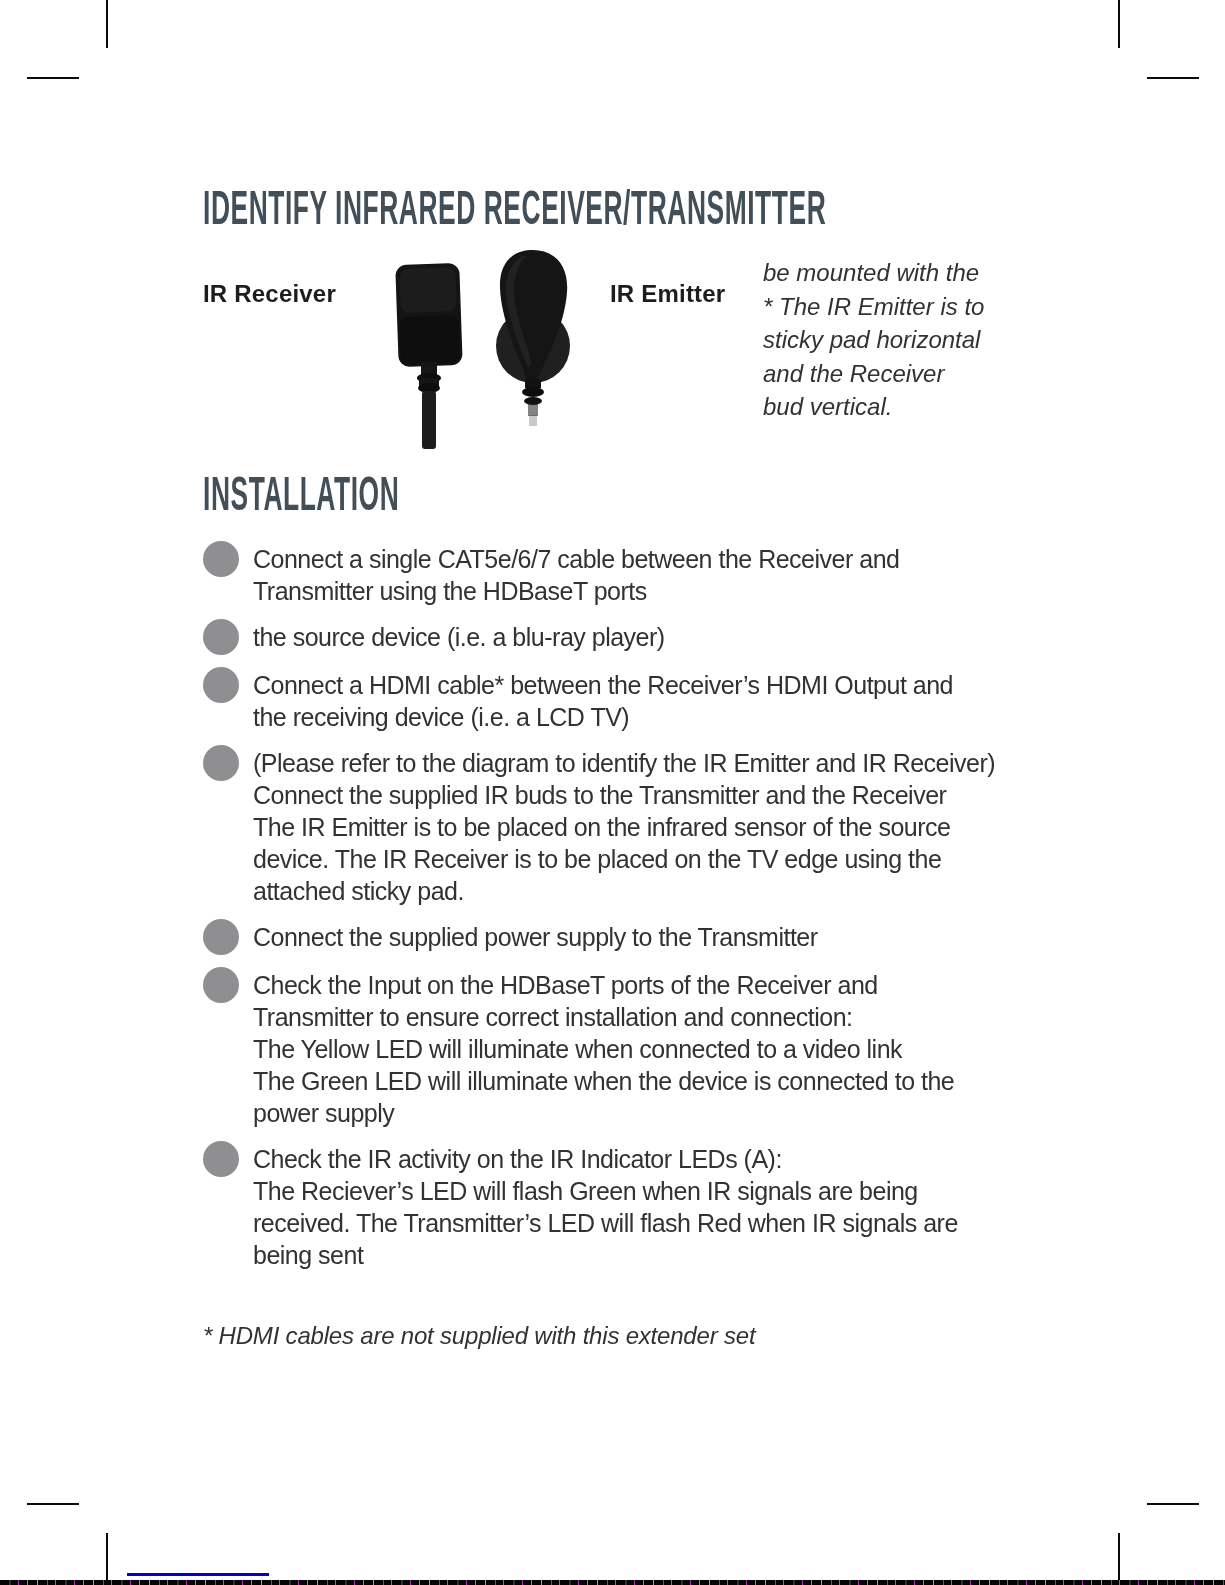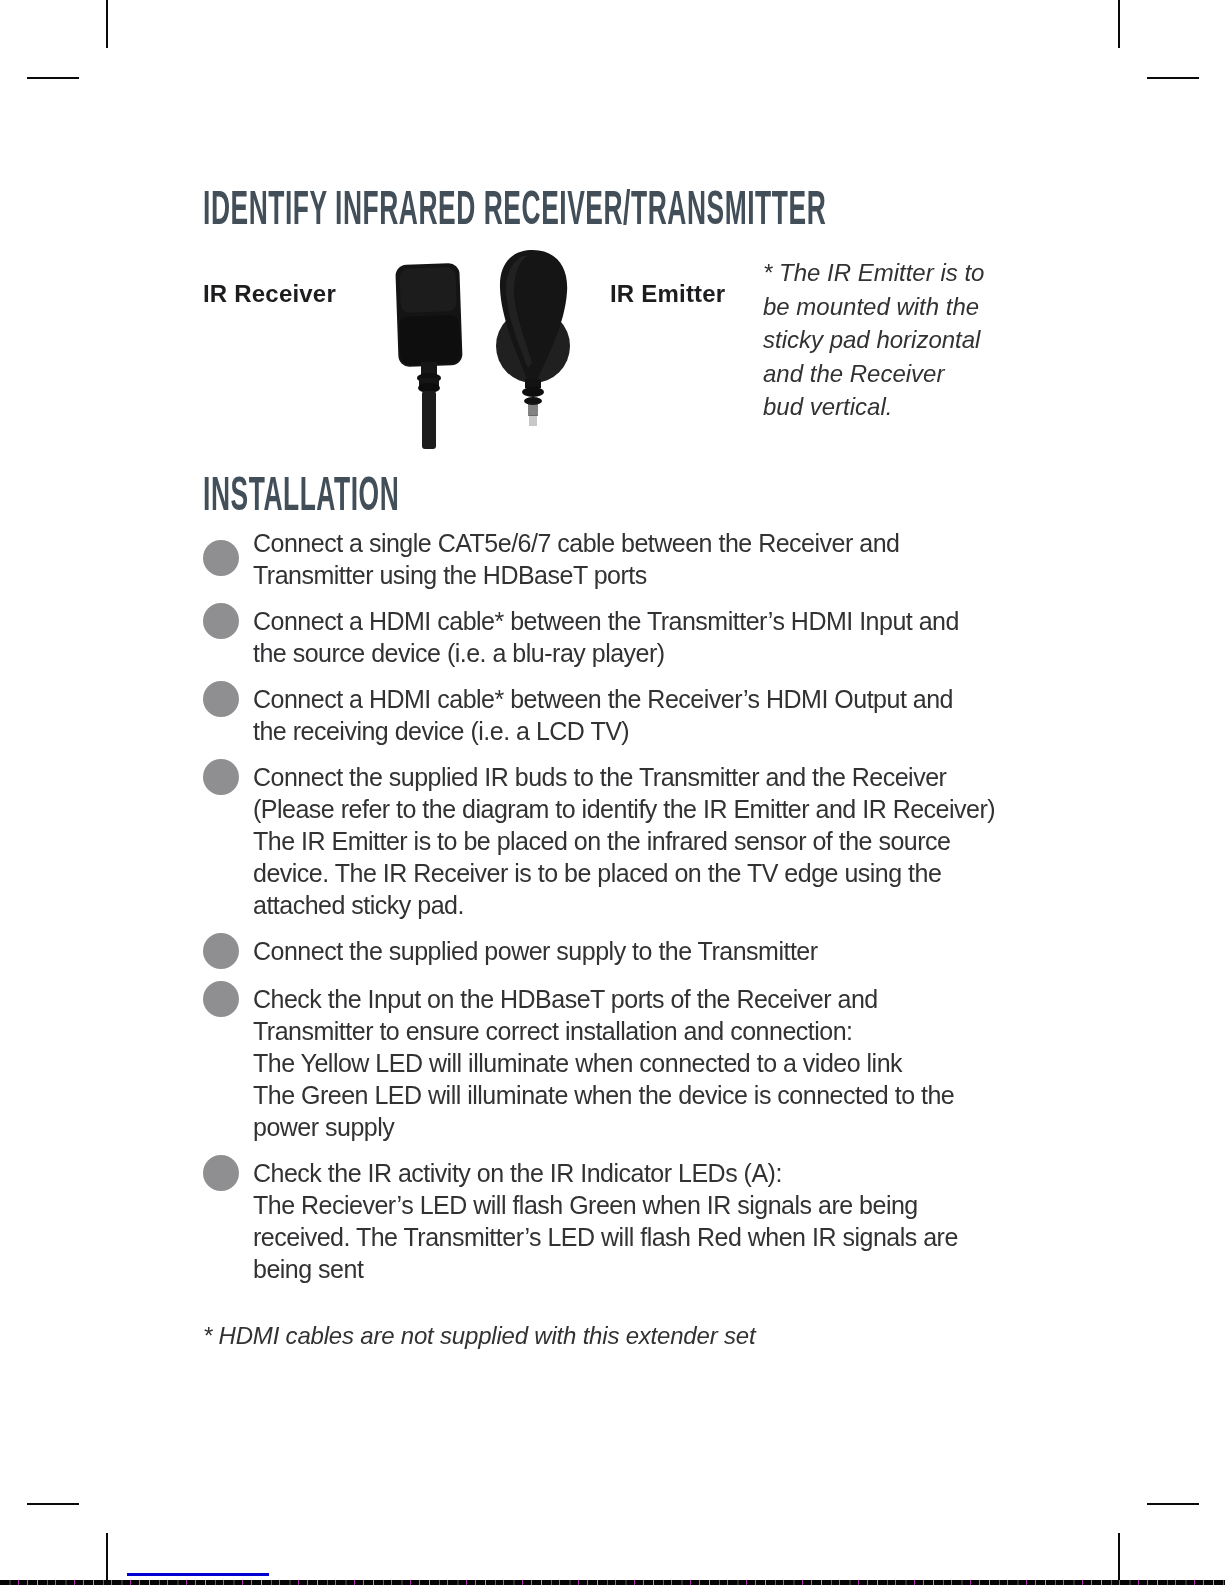--- a/index.html
+++ b/index.html
@@ -41,21 +41,21 @@
     position:absolute;left:560px;top:6px;width:290px;
     font-size:24px;font-style:italic;line-height:33.5px;
     color:var(--body,#323234);
   }
   #figure-note .nline{white-space:nowrap;}
 
   
   #steps{position:absolute;left:203px;top:527px;width:900px;
     font-size:25px;line-height:32px;letter-spacing:-0.5px;color:var(--body,#323234);}
   .step{display:flex;align-items:flex-start;margin-top:14px;}
-  .step:first-child{margin-top:0;align-items:center;}
+  .step:first-child{margin-top:16px;}
   .bullet{
     flex:0 0 36px;width:36px;height:36px;border-radius:50%;
     background:var(--bullet,#8f8f91);margin-right:14px;margin-top:-2px;
   }
   .col{flex:1 1 auto;}
   .line{white-space:nowrap;}
   .subpara{}
 
   #footnote{
     position:absolute;left:203px;top:1322px;
@@ -114,22 +114,22 @@
       <rect x="44" y="133" width="16" height="9" fill="#121212"></rect>
       <ellipse cx="52" cy="146" rx="11" ry="5" fill="#0d0d0d"></ellipse>
       <ellipse cx="52" cy="155" rx="9" ry="4" fill="#101010"></ellipse>
       <rect x="47" y="157" width="10" height="13" fill="#1b1b1b" opacity="0.55"></rect>
       <rect x="48" y="169" width="8" height="11" fill="#222222" opacity="0.25"></rect>
     </svg>
 
     <div class="devlabel" id="emitter-label">IR Emitter</div>
 
     <div id="figure-note">
+      <div class="nline">be mounted with the</div>
       <div class="nline">* The IR Emitter is to</div>
-      <div class="nline">be mounted with the</div>
       <div class="nline">sticky pad horizontal</div>
       <div class="nline">and the Receiver</div>
       <div class="nline">bud vertical.</div>
     </div>
   </div>
 
   <div class="h2">
     <span>INSTALLATION</span>
   </div>
 
@@ -137,36 +137,35 @@
       <div class="step">
         <span class="bullet"></span>
         <div class="col">
           <div class="line">Connect a single CAT5e/6/7 cable between the Receiver and</div>
           <div class="line">Transmitter using the HDBaseT ports</div>
         </div>
       </div>
       <div class="step">
         <span class="bullet"></span>
         <div class="col">
-          <div class="line">Connect a HDMI cable* between the Transmitter’s HDMI Input and</div>
           <div class="line">the source device (i.e. a blu-ray player)</div>
         </div>
       </div>
       <div class="step">
         <span class="bullet"></span>
         <div class="col">
           <div class="line">Connect a HDMI cable* between the Receiver’s HDMI Output and</div>
           <div class="line">the receiving device (i.e. a LCD TV)</div>
         </div>
       </div>
       <div class="step">
         <span class="bullet"></span>
         <div class="col">
+          <div class="line">(Please refer to the diagram to identify the IR Emitter and IR Receiver)</div>
           <div class="line">Connect the supplied IR buds to the Transmitter and the Receiver</div>
-          <div class="line">(Please refer to the diagram to identify the IR Emitter and IR Receiver)</div>
           <div class="line">The IR Emitter is to be placed on the infrared sensor of the source</div>
           <div class="line">device. The IR Receiver is to be placed on the TV edge using the</div>
           <div class="line">attached sticky pad.</div>
         </div>
       </div>
       <div class="step">
         <span class="bullet"></span>
         <div class="col">
           <div class="line">Connect the supplied power supply to the Transmitter</div>
         </div>

